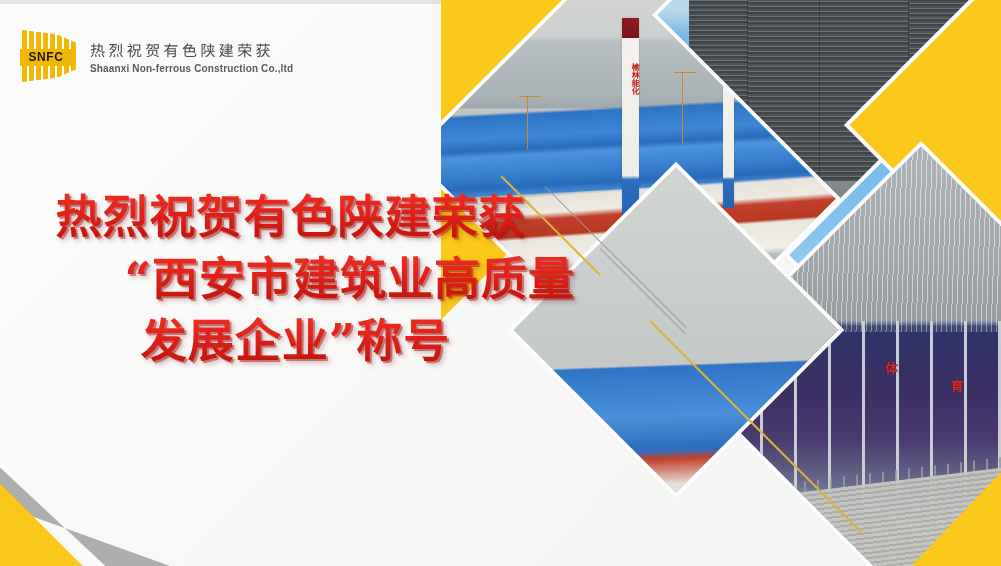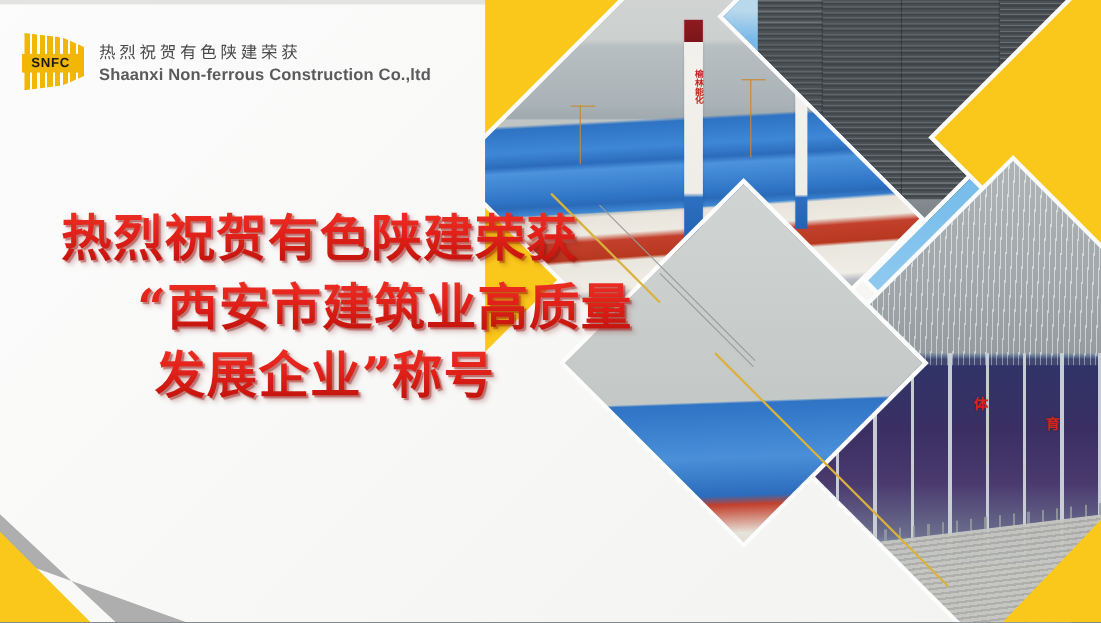--- a/index.html
+++ b/index.html
@@ -253,21 +253,21 @@
     font-size:12px; letter-spacing:.6px;
     font-family:"Liberation Sans",sans-serif;
   }
   .logo-text{ display:flex; flex-direction:column; gap:3px; }
   .logo-cn{
     font-size:15px; color:#4A4A4A; letter-spacing:3.4px;
     font-family:"DejaVu Sans",sans-serif; font-weight:500;
     white-space:nowrap;
   }
   .logo-en{
-    font-size:15px; color:#5A5A5A; letter-spacing:.15px;
+    font-size:10px; color:#5A5A5A; letter-spacing:.15px;
     font-weight:bold; white-space:nowrap;
     font-family:"Liberation Sans",sans-serif;
   }
 
   
   .headline{
     position:absolute;
     left:0; top:186px;
     width:575px;
     z-index:25;

